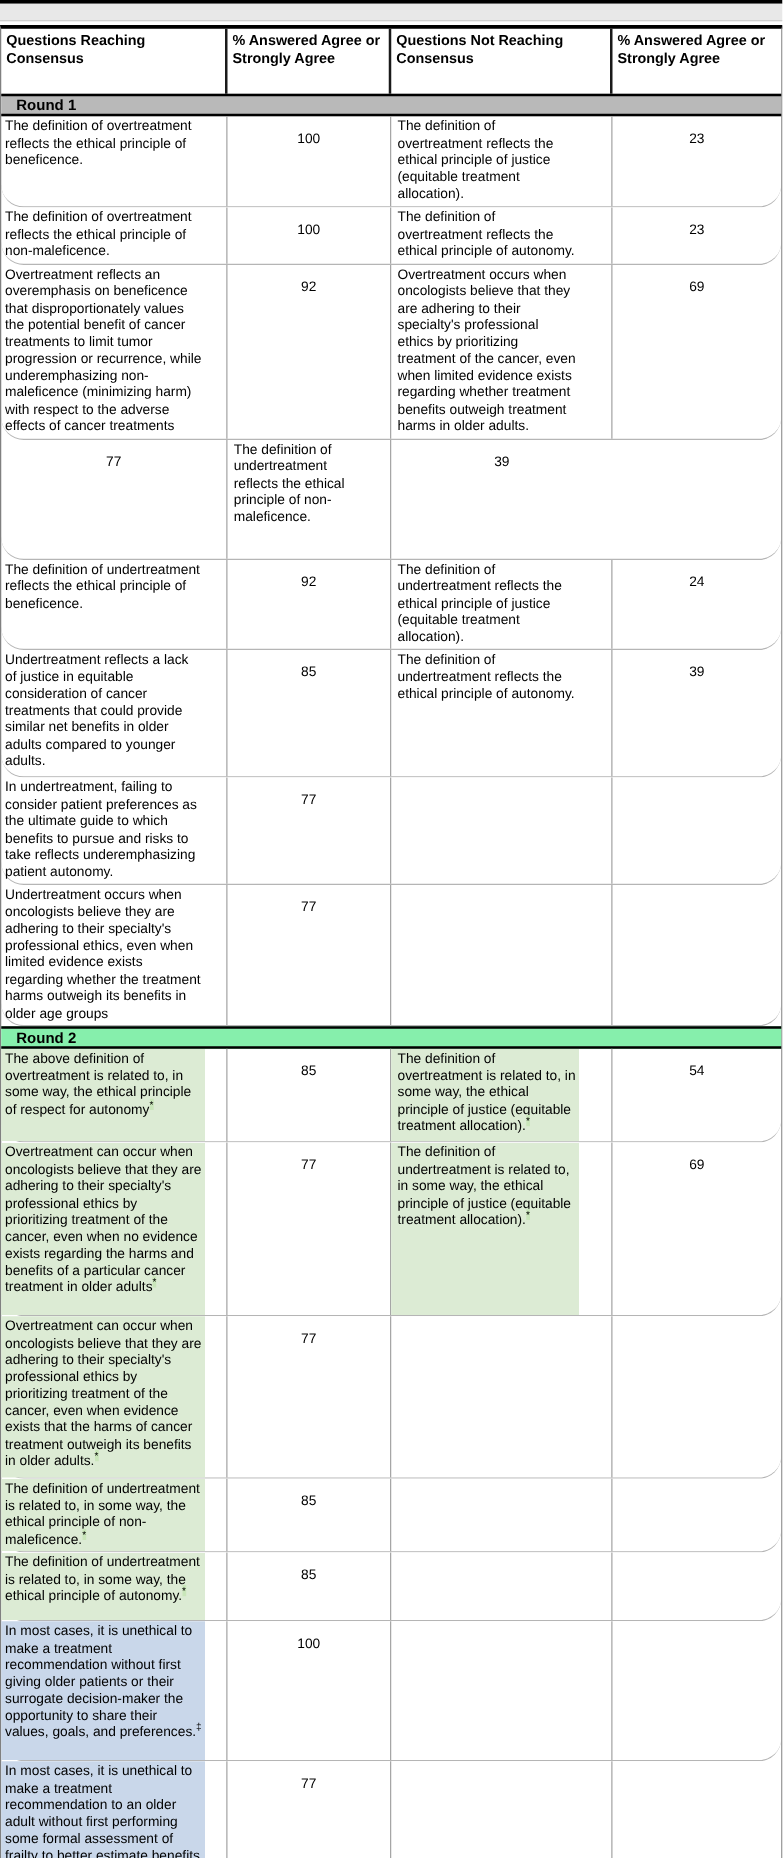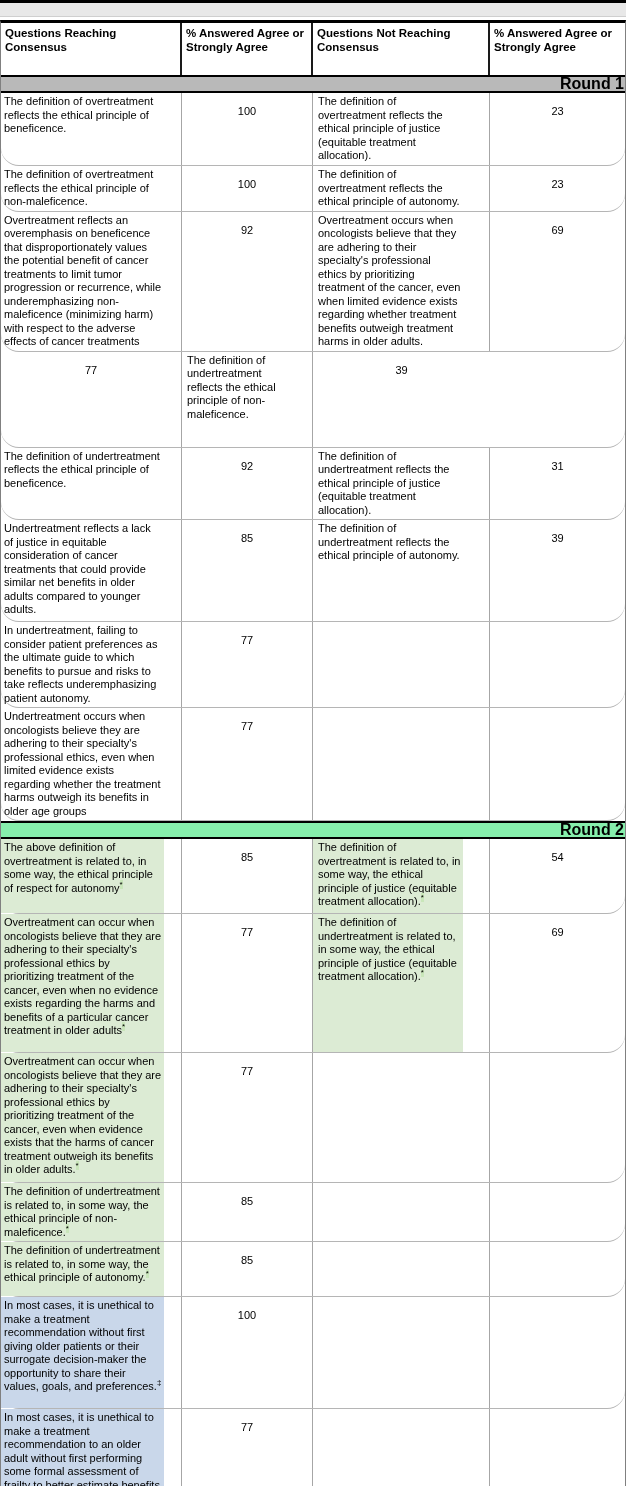--- a/index.html
+++ b/index.html
@@ -28,23 +28,23 @@
     border-right:2px solid #1a1a1a;
     font-weight:bold;font-size:11.5px;line-height:14px;
     padding:3px 4px 3px 4px;
   }
   .header-row .cell:last-child{border-right:none;}
   
   .band{
     background:#b9b9b9;
     border-top:2px solid #000;
     border-bottom:2px solid #000;
-    text-align:right;
-    font-weight:bold;font-size:16px;line-height:12px;
-    padding:1px 1px;
+    text-align:left;
+    font-weight:bold;font-size:12px;line-height:12px;
+    padding:1px 12px;
   }
   
   .body-row{border-bottom:1px solid #b5b5b5;font-size:11px;line-height:13.5px;}
   .body-row:last-child{border-bottom:none;}
   .q{padding:0;}
   .q .qtext{display:block;padding:2px 2px 2px 3px;}
   .left-q{padding-right:17px;}
   .right-q{padding-right:26px;}
   .right-q .qtext{padding-left:5px;}
   .pct{text-align:center;padding-top:12px;font-size:11px;}
@@ -119,21 +119,21 @@
   </div>
 
   <div class="row body-row s0-r4">
     <div class="cell q left-q">
             <span class="qtext">The definition of undertreatment reflects the ethical principle of beneficence.</span>
           </div>
     <div class="cell pct">92</div>
     <div class="cell q right-q">
             <span class="qtext">The definition of undertreatment reflects the ethical principle of justice (equitable treatment allocation).</span>
           </div>
-    <div class="cell pct">31</div>
+    <div class="cell pct">24</div>
   </div>
 
   <div class="row body-row s0-r5">
     <div class="cell q left-q">
             <span class="qtext">Undertreatment reflects a lack of justice in equitable consideration of cancer treatments that could provide similar net benefits in older adults compared to younger adults.</span>
           </div>
     <div class="cell pct">85</div>
     <div class="cell q right-q">
             <span class="qtext">The definition of undertreatment reflects the ethical principle of autonomy.</span>
           </div>

